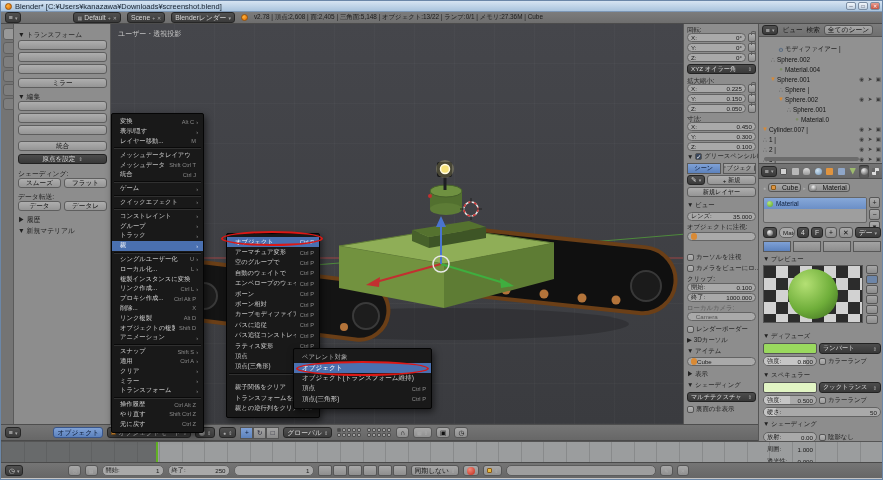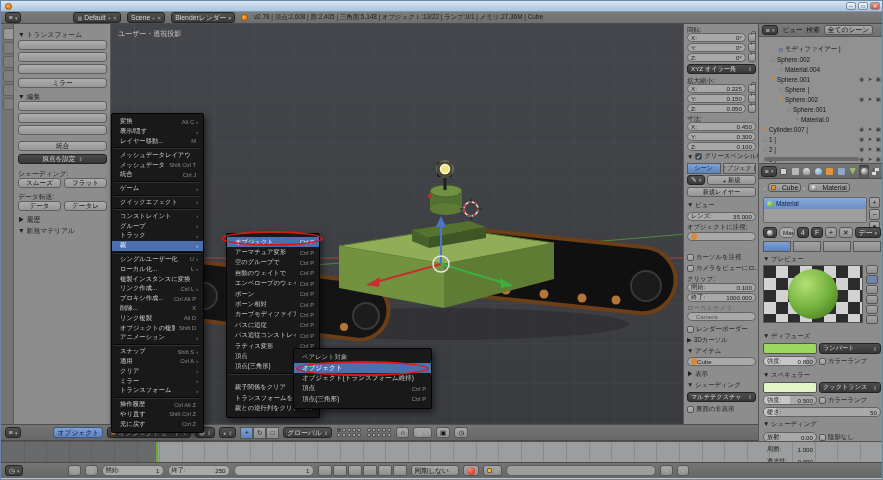--- a/index.html
+++ b/index.html
@@ -115,20 +115,21 @@
 #bottomstrip{left:0;top:477px;width:883px;height:3px;background:#c4c4c4}
 .keyfield{width:150px;height:11px;background:#9e9e9e;border:1px solid #5c5c5c;border-radius:5px}
 </style>
 </head>
 <body>
 
 <div id="root">
 
   <div id="titlebar" class="abs">
     <span class="blogo"></span>
+    <span>Blender* [C:¥Users¥kanazawa¥Downloads¥screenshot.blend]</span>
     <span class="winbtns">
       <span class="wb">─</span>
       <span class="wb">□</span>
       <span class="wb close">✕</span>
     </span>
   </div>
 
   <div id="topbar" class="abs">
     <span class="chip dark">
         <span>≡</span>

